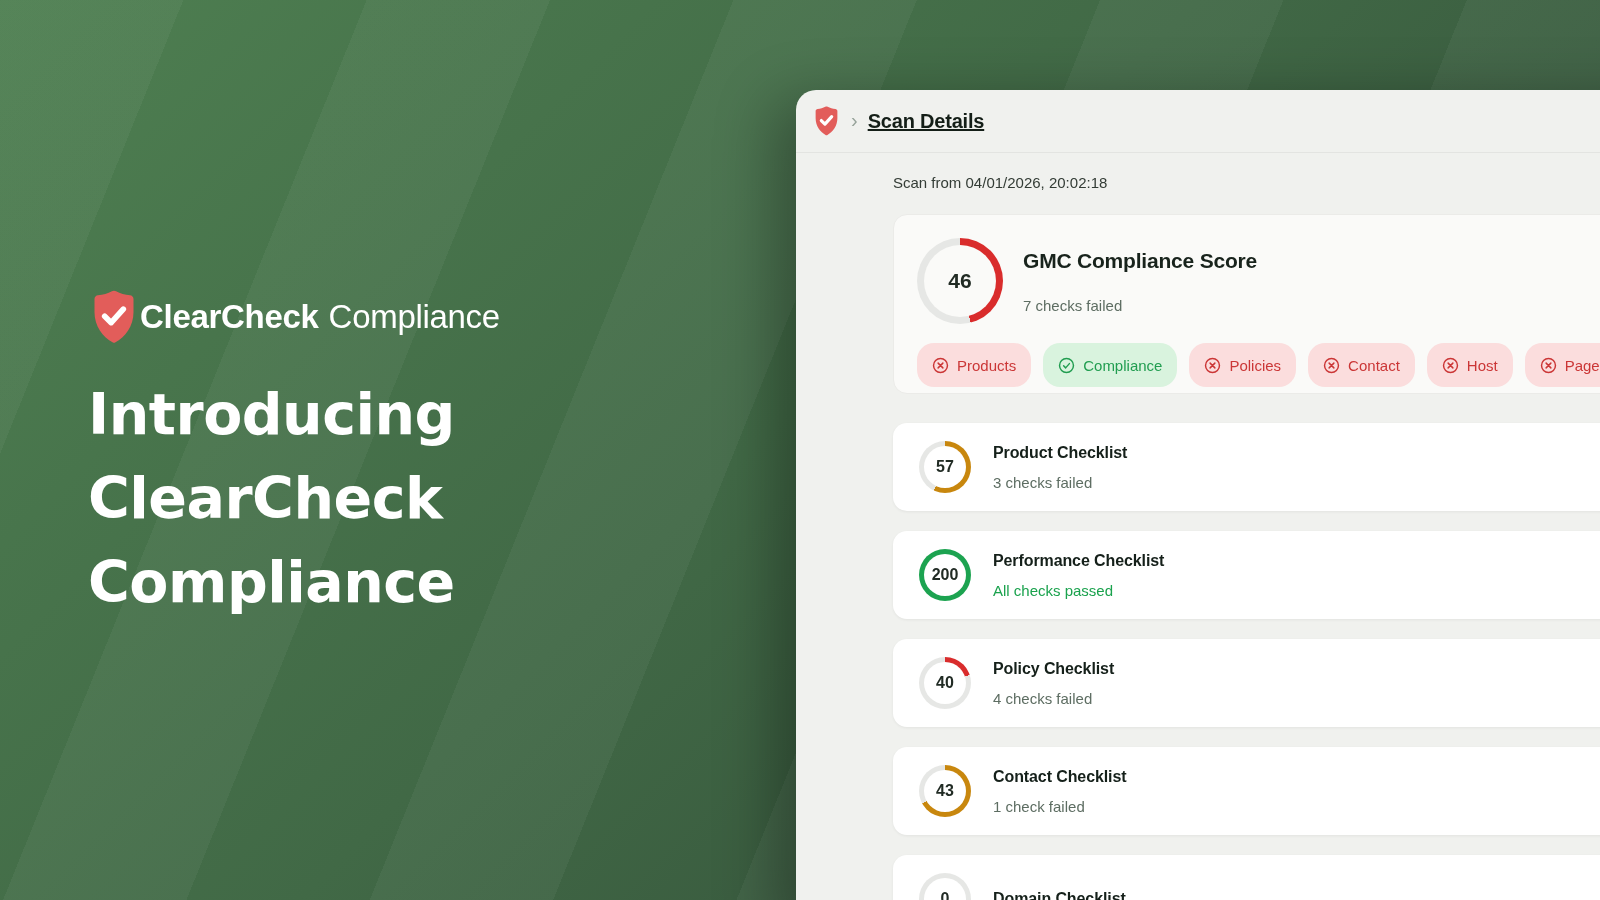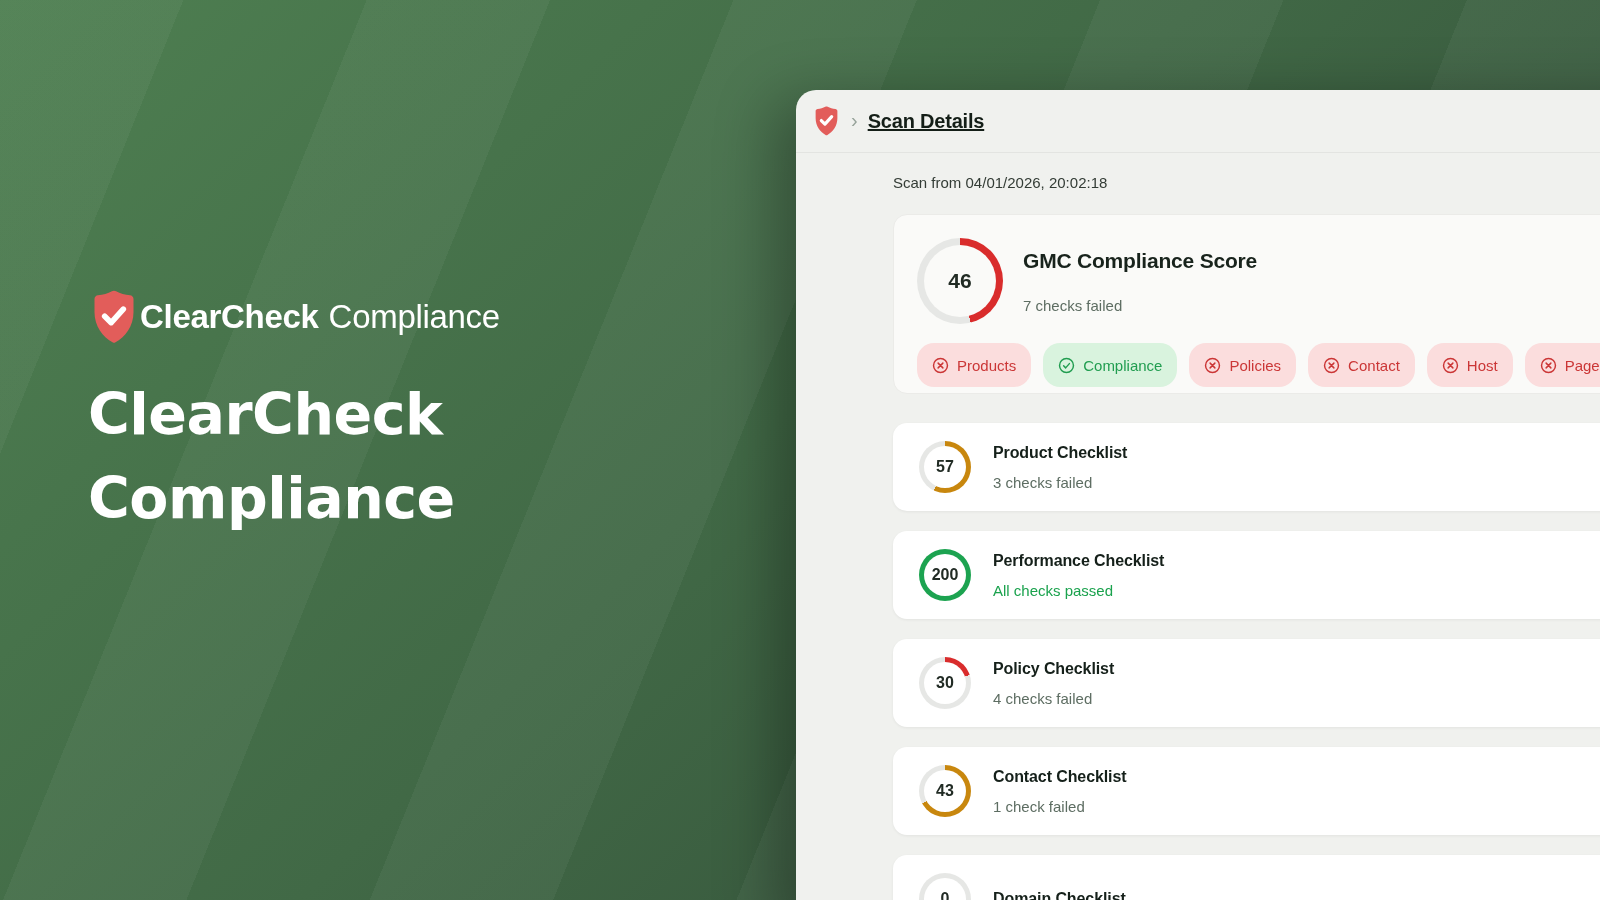--- a/index.html
+++ b/index.html
@@ -66,20 +66,21 @@
 
 <div class="hero">
   <div class="brand-row">
     <svg class="brand-shield" viewBox="0 0 24 26">
       <path fill="#e25d5a" d="M12 .9c.33 0 .66.08.96.24 1.9 1.02 4.1 1.66 6.43 1.86.86.07 1.61.8 1.61 1.72v6.1c0 6.4-3.8 11.5-8.5 13.9a1.15 1.15 0 0 1-1 0C6.8 22.3 3 17.2 3 10.8V4.72c0-.92.75-1.65 1.61-1.72 2.33-.2 4.53-.84 6.43-1.86.3-.16.63-.24.96-.24z"></path>
       <path fill="none" stroke="#ffffff" stroke-width="2.6" stroke-linecap="round" stroke-linejoin="round" d="M7.7 12.6l3 3 5.6-6.2"></path>
     </svg>
     <div class="brand-text"><span class="brand-bold">ClearCheck</span><span class="brand-reg">Compliance</span></div>
   </div>
   <div class="headline">
+    <div>Introducing</div>
     <div>ClearCheck</div>
     <div>Compliance</div>
   </div>
 </div>
 
 <div class="panel">
   <div class="panel-header">
     <svg class="hdr-shield" viewBox="0 0 24 26">
       <path fill="#e25d5a" d="M12 .9c.33 0 .66.08.96.24 1.9 1.02 4.1 1.66 6.43 1.86.86.07 1.61.8 1.61 1.72v6.1c0 6.4-3.8 11.5-8.5 13.9a1.15 1.15 0 0 1-1 0C6.8 22.3 3 17.2 3 10.8V4.72c0-.92.75-1.65 1.61-1.72 2.33-.2 4.53-.84 6.43-1.86.3-.16.63-.24.96-.24z"></path>
       <path fill="none" stroke="#ffffff" stroke-width="2.6" stroke-linecap="round" stroke-linejoin="round" d="M7.7 12.6l3 3 5.6-6.2"></path>
@@ -166,21 +167,21 @@
     <div class="gauge gauge-sm" style="background: conic-gradient(rgb(28, 163, 80) 100%, rgb(230, 231, 229) 0deg);">
       <div class="gauge-inner">200</div>
     </div>
     <div>
       <div class="card-title">Performance Checklist</div>
       <div class="card-sub green">All checks passed</div>
     </div>
   </div>
         <div class="card">
     <div class="gauge gauge-sm" style="background: conic-gradient(rgb(217, 44, 44) 20%, rgb(230, 231, 229) 0deg);">
-      <div class="gauge-inner">30</div>
+      <div class="gauge-inner">40</div>
     </div>
     <div>
       <div class="card-title">Policy Checklist</div>
       <div class="card-sub">4 checks failed</div>
     </div>
   </div>
         <div class="card">
     <div class="gauge gauge-sm" style="background: conic-gradient(rgb(200, 135, 14) 67%, rgb(230, 231, 229) 0deg);">
       <div class="gauge-inner">43</div>
     </div>

